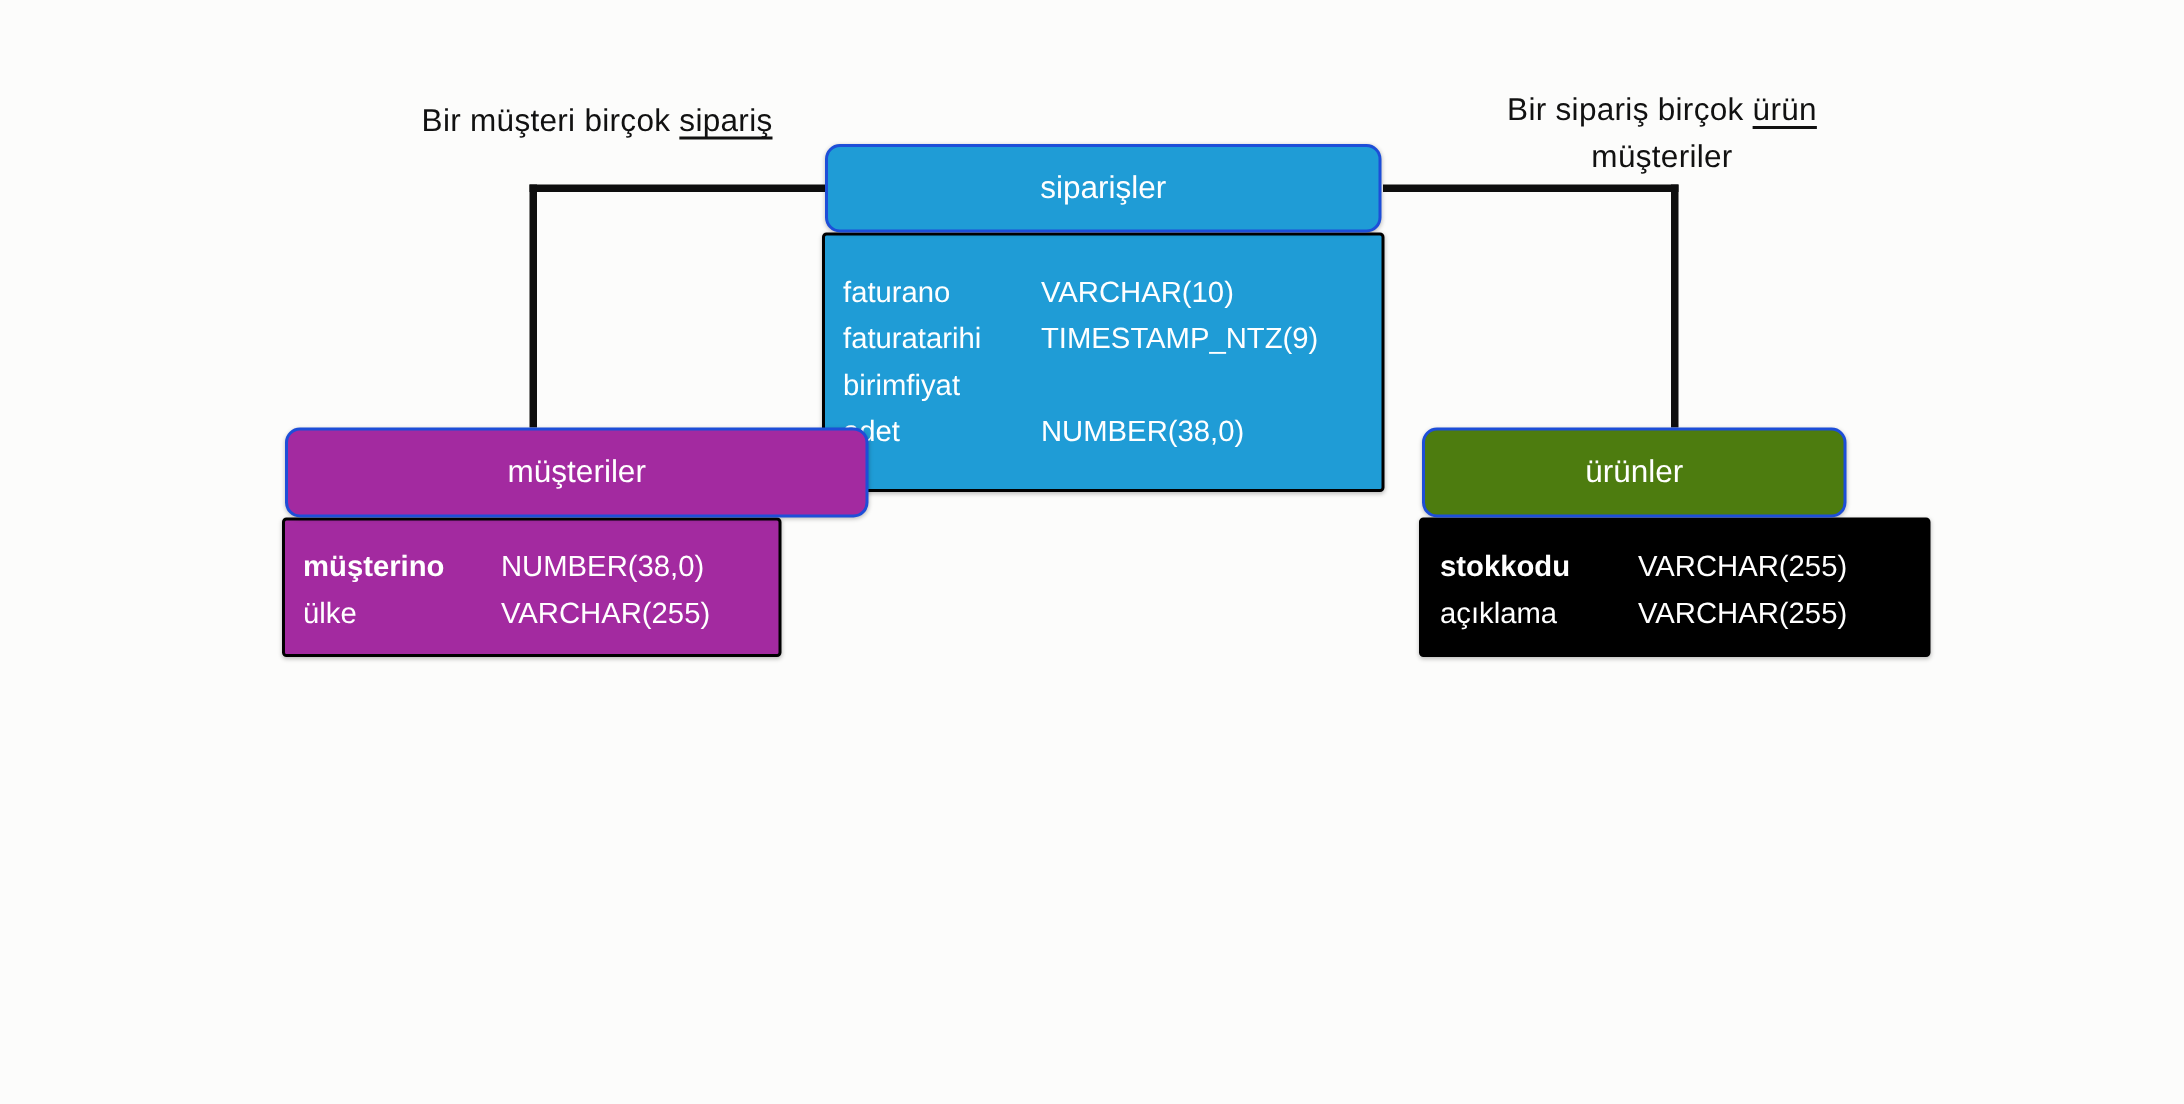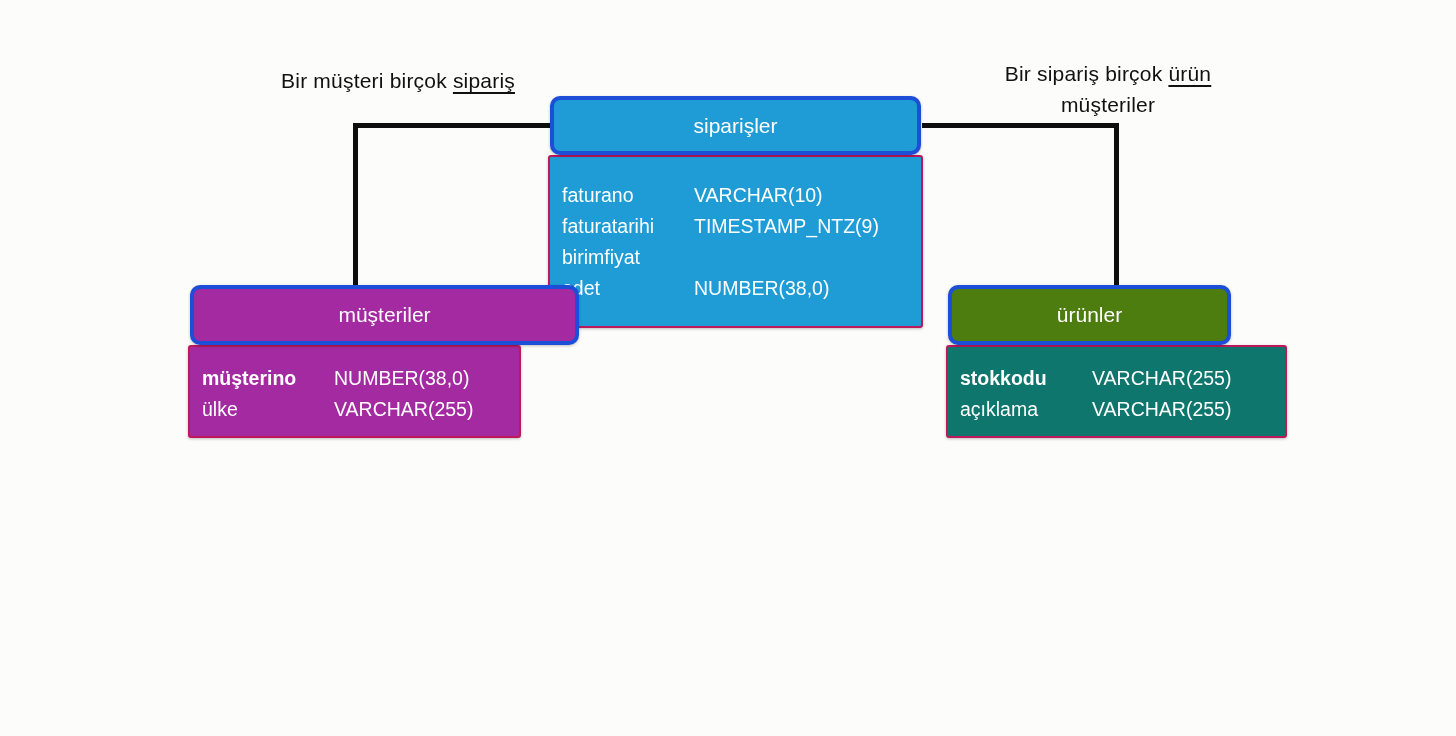--- a/index.html
+++ b/index.html
@@ -37,31 +37,31 @@
   .connector-right {
     left: 922px; top: 123px; width: 197px; height: 162px;
     border-right: 5px solid #0e0e0e;
     border-top: 5px solid #0e0e0e;
   }
 
   
   .table-group { position: absolute; }
   .thead {
     position: absolute;
-    border: 4px solid #1d4ed8;
+    border: 2px solid #1d4ed8;
     border-radius: 10px;
     color: #fff;
     font-size: 21px;
     display: flex; align-items: center; justify-content: center;
     z-index: 2;
     box-shadow: 0 1px 3px rgba(0,0,0,0.25);
   }
   .tbody {
     position: absolute;
-    border: 2px solid #be185d;
+    border: 2px solid #000000;
     border-radius: 3px;
     color: #fff;
     z-index: 1;
     box-shadow: 0 1px 3px rgba(0,0,0,0.25);
   }
   .row {
     display: flex;
     font-size: 19.5px;
     line-height: 31px;
     padding-left: 12px; padding-right: 8px;
@@ -74,21 +74,21 @@
   .g-siparisler { left: 548px; top: 96px;  width: 375px; height: 232px; }
   .g-siparisler .thead { left: 2px; top: 0; width: 371px; height: 59px; background: #1f9cd6; }
   .g-siparisler .tbody { left: 0; top: 59px; width: 375px; height: 173px; background: #1f9cd6; padding-top: 23px; }
 
   .g-musteriler { left: 188px; top: 285px; width: 333px; height: 153px; }
   .g-musteriler .thead { left: 2px; top: 0; width: 389px; height: 60px; background: #a32aa0; }
   .g-musteriler .tbody { left: 0; top: 60px; width: 333px; height: 93px; background: #a32aa0; padding-top: 16px; }
 
   .g-urunler { left: 946px; top: 285px; width: 341px; height: 153px; }
   .g-urunler .thead { left: 2px; top: 0; width: 283px; height: 60px; background: #4d7c0f; }
-  .g-urunler .tbody { left: 0; top: 60px; width: 341px; height: 93px; background: #0f766e; padding-top: 16px; }
+  .g-urunler .tbody { left: 0; top: 60px; width: 341px; height: 93px; background: #000000; padding-top: 16px; }
 </style>
 </head>
 <body>
 
 <div class="canvas">
 
   <div class="annotation annotation-left">
     <div><span>Bir müşteri birçok </span><span class="u">sipariş</span></div>
   </div>
 

